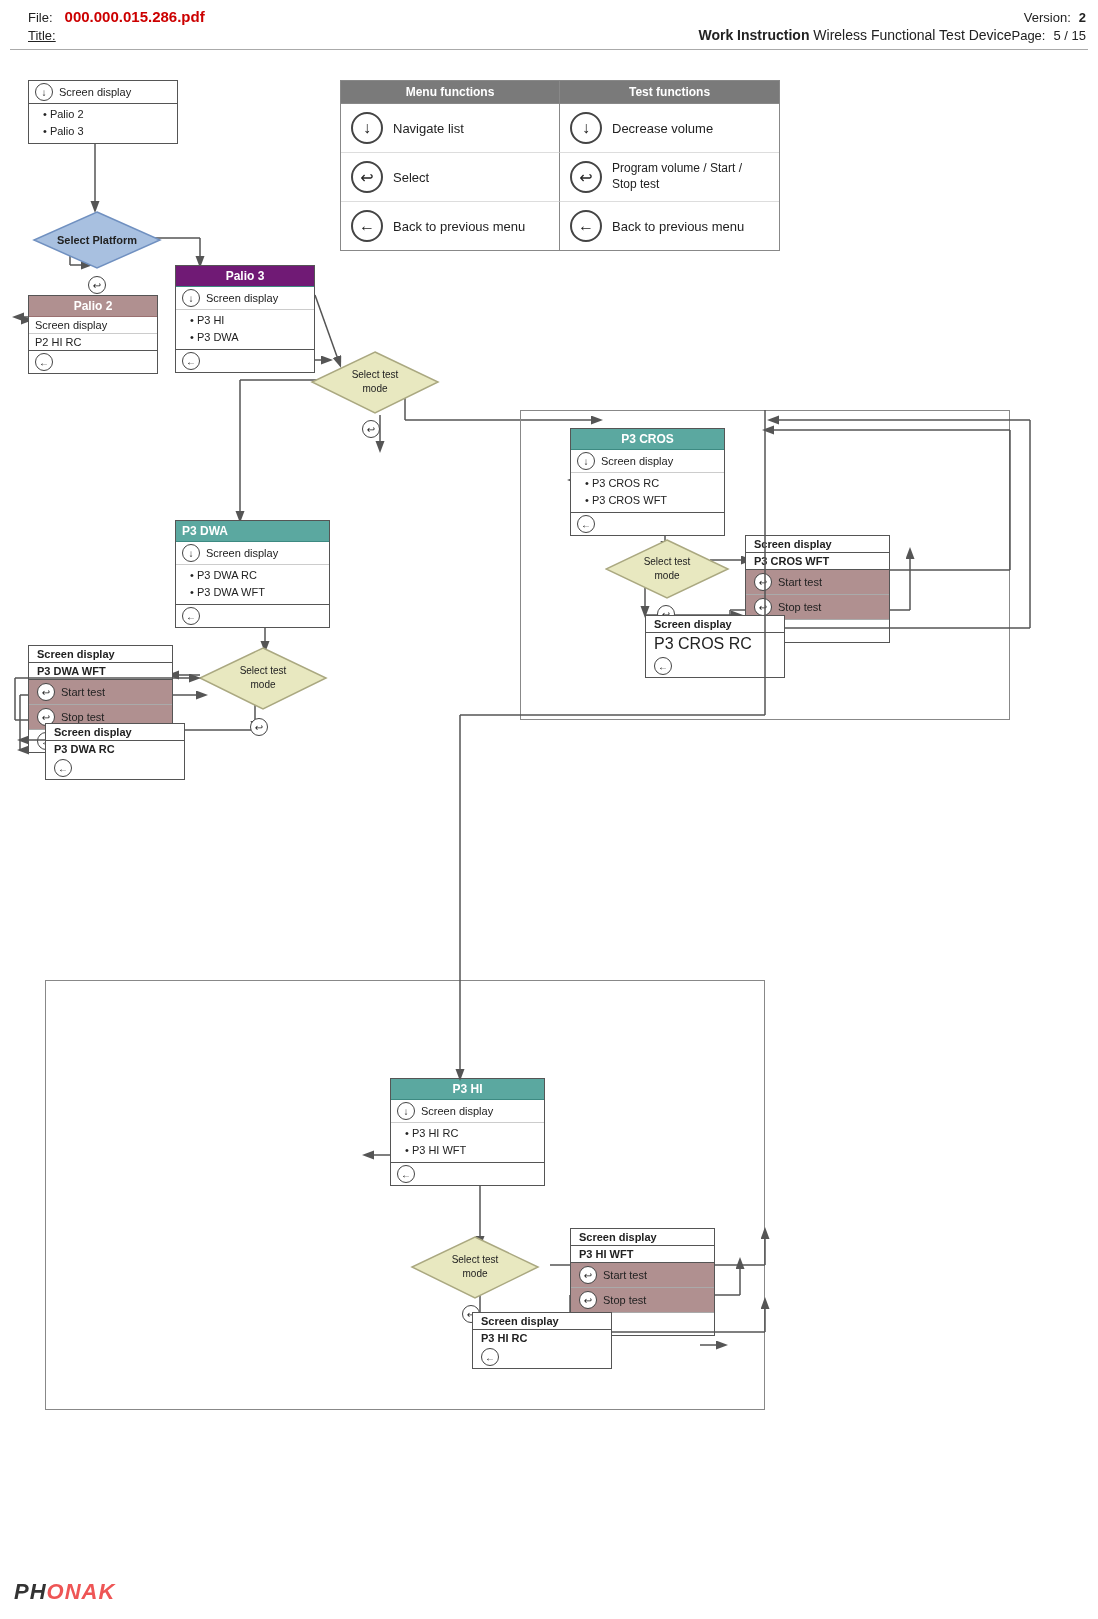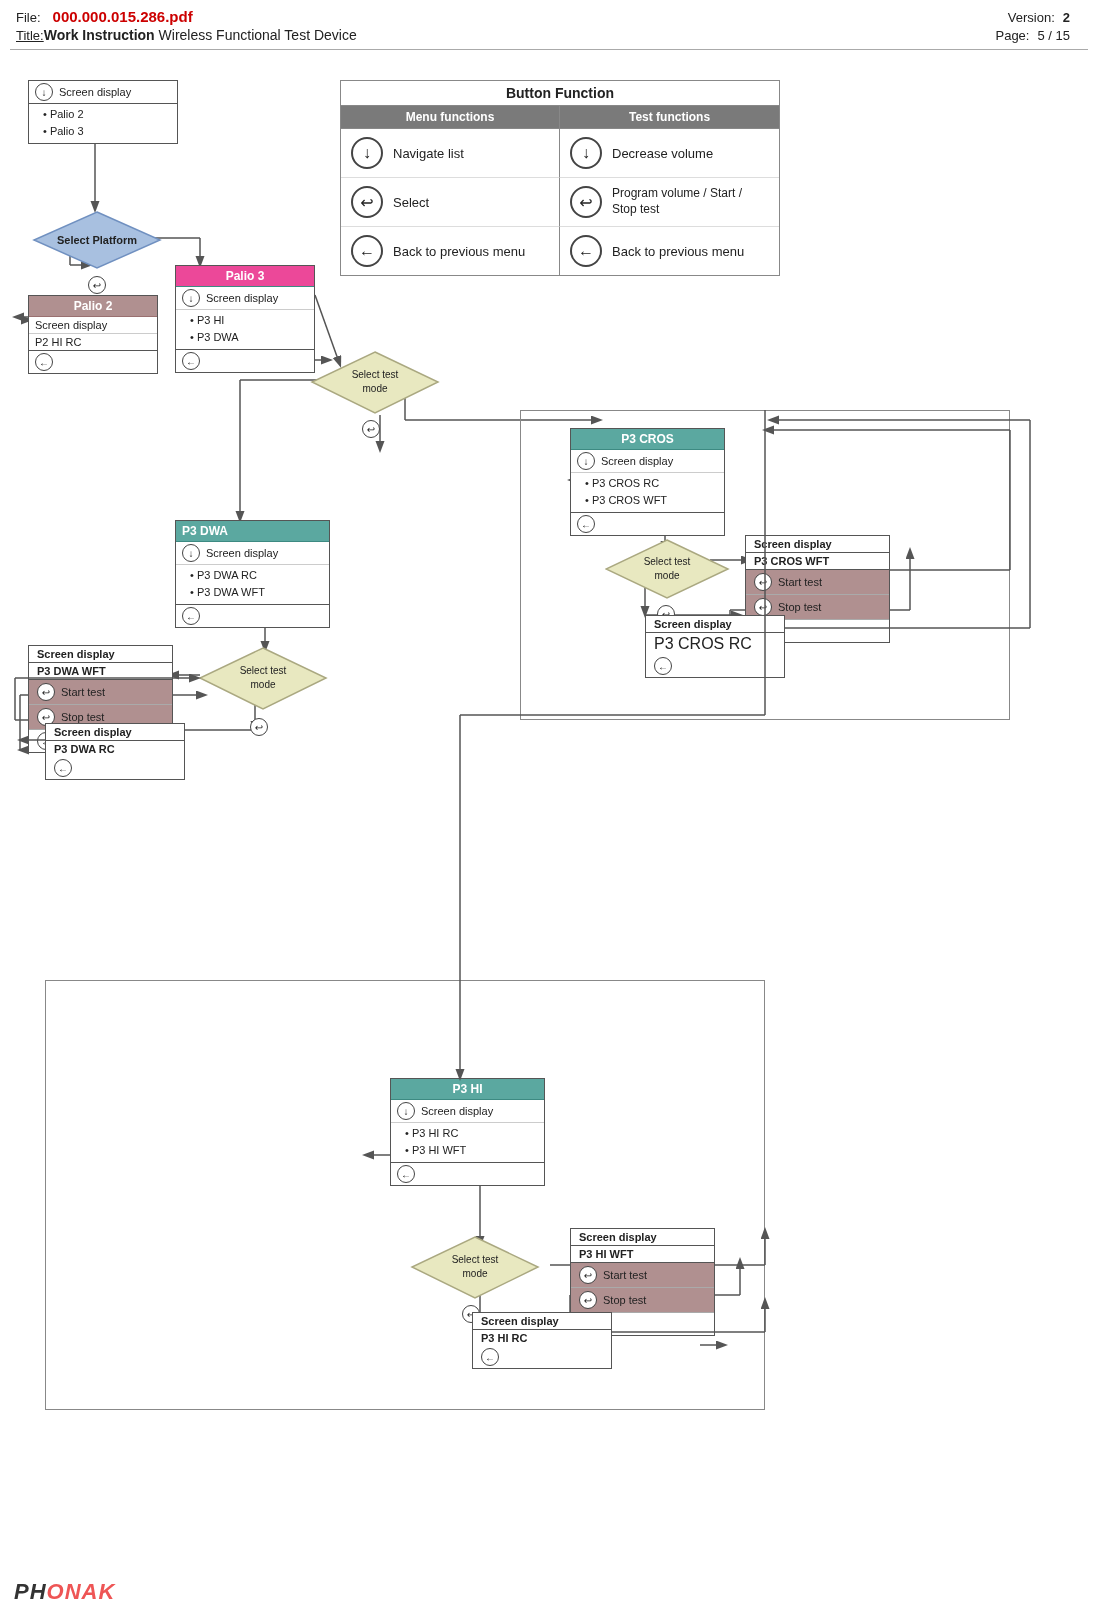--- a/index.html
+++ b/index.html
@@ -8,24 +8,25 @@
       min-height: 1619px;
       background: #fff;
       font-family: Arial, sans-serif;
       font-size: 13px;
       color: #222;
       position: relative;
     }
 
     
     .header {
-      padding: 8px 28px 4px 16px;
+      padding: 8px 12px 4px 16px;
       display: flex;
       flex-direction: column;
       gap: 2px;
+      margin-left: 12px;
     }
     .header-row {
       display: flex;
       justify-content: space-between;
       align-items: baseline;
     }
 
     
     .btn-function-table {
       position: absolute;
@@ -160,33 +161,32 @@
 
 <div class="header">
   <div class="header-row">
     <span style="font-size:13px;">File:</span>
     <span style="font-size:15px; font-weight:bold; color:#c00; margin-left:8px; flex:1; text-align:left; padding-left:4px;">000.000.015.286.pdf</span>
     <span style="margin-right:8px;">Version:</span>
     <span style="font-weight:bold;">2</span>
   </div>
   <div class="header-row">
     <span style="font-size:13px;text-decoration:underline;">Title:</span>
-    <span style="flex:1; text-align:left; font-size:14px;">
+    <span style="flex:1; text-align:right; font-size:14px;">
       <span style="font-weight:bold;">Work Instruction</span>
       <span> Wireless Functional Test Device</span>
     </span>
     <span style="margin-right:8px;">Page:</span>
     <span>5 / 15</span>
   </div>
 </div>
 
 <div style="border-top: 1.5px solid #aaa; margin: 2px 10px 0 10px;"></div>
 
 <div class="btn-function-table">
-  <div class="btn-function-title">Button Function</div>
   <div class="btn-function-cols">
     <div class="btn-col-header">Menu functions</div>
     <div class="btn-col-header">Test functions</div>
 
     <div class="btn-cell">
       <div class="btn-icon">↓</div>
       <span>Navigate list</span>
     </div>
     <div class="btn-cell">
       <div class="btn-icon">↓</div>
@@ -324,21 +324,21 @@
   <div style="position:absolute; left:18px; top:215px; width:130px; border:1.5px solid #555; background:#fff;">
     <div style="background:#b09090; color:#fff; text-align:center; font-weight:bold; font-size:12px; padding:3px 6px; border-bottom:1px solid #9a7070;">Palio 2</div>
     <div style="font-size:11px; padding:2px 6px; border-bottom:1px solid #ccc;">Screen display</div>
     <div style="font-size:11px; padding:2px 6px;">P2 HI RC</div>
     <div style="border-top:1px solid #555; padding:2px 6px; display:flex; align-items:center; gap:4px;">
       <span class="icon-circle-sm">←</span>
     </div>
   </div>
 
   <div style="position:absolute; left:165px; top:185px; width:140px; border:1.5px solid #555; background:#fff;">
-    <div style="background:#ec4899; color:#fff; text-align:center; font-weight:bold; font-size:12px; padding:3px 6px; border-bottom:1px solid #3d8a82;">Palio 3</div>
+    <div style="background:#701a75; color:#fff; text-align:center; font-weight:bold; font-size:12px; padding:3px 6px; border-bottom:1px solid #3d8a82;">Palio 3</div>
     <div style="display:flex; align-items:center; gap:6px; padding:2px 6px; border-bottom:1px solid #ccc; font-size:11px;">
       <span class="icon-circle-sm">↓</span>
       <span>Screen display</span>
     </div>
     <div style="padding:2px 6px 4px 14px; font-size:11px; line-height:1.5;">
       <div>• P3 HI</div>
       <div>• P3 DWA</div>
     </div>
     <div style="border-top:1px solid #555; padding:2px 6px; display:flex; align-items:center; gap:4px;">
       <span class="icon-circle-sm">←</span>

